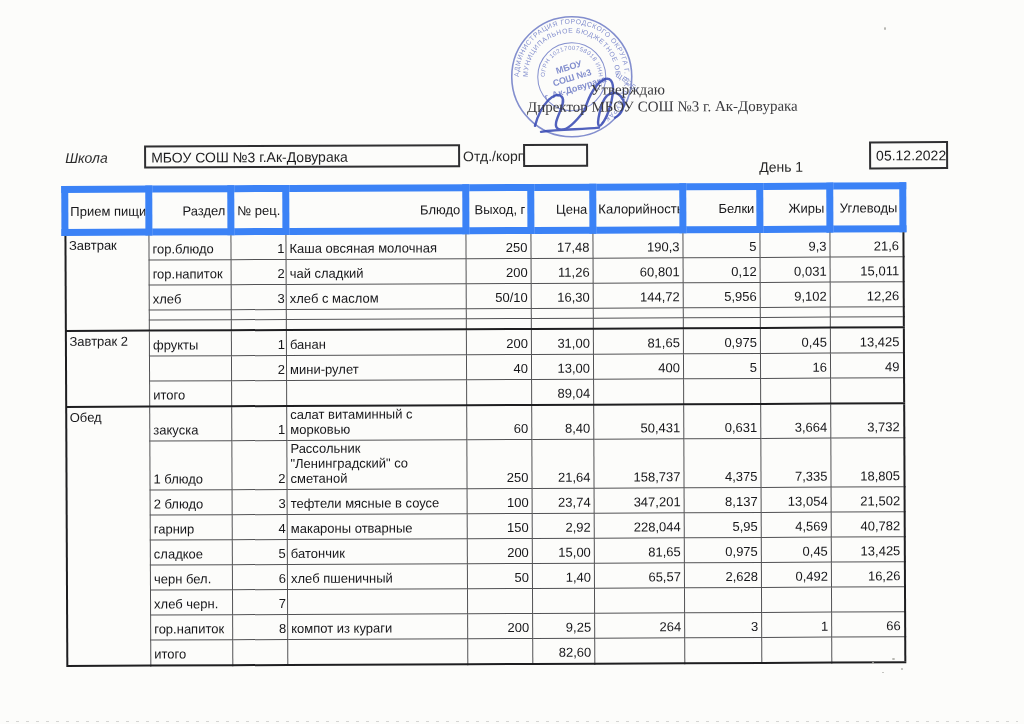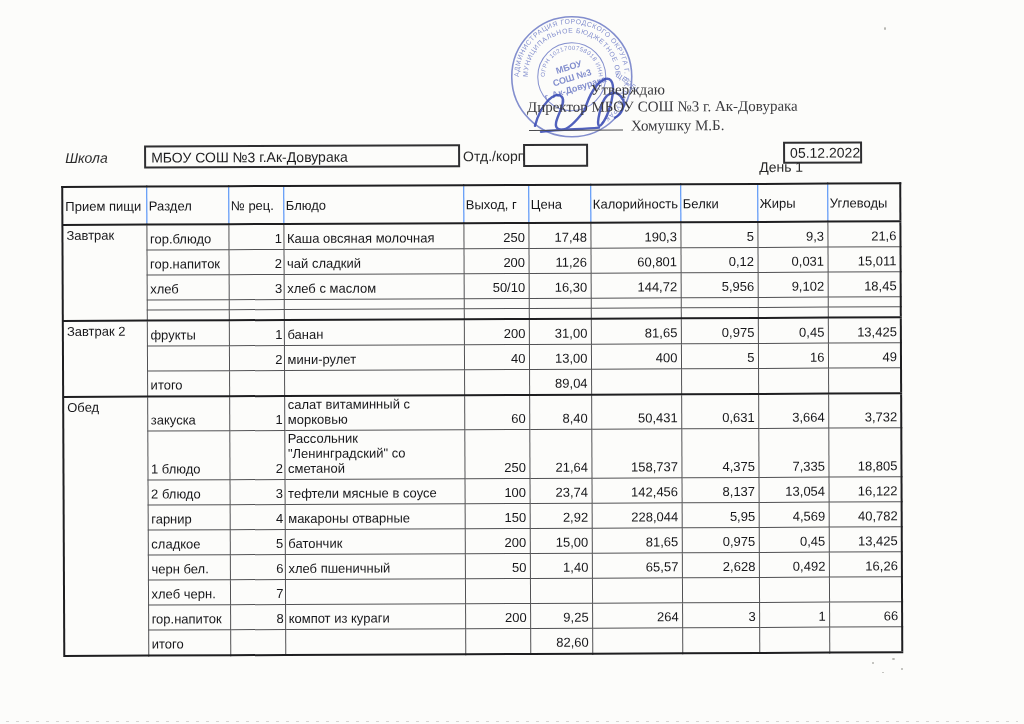--- a/index.html
+++ b/index.html
@@ -41,31 +41,31 @@
   #dept-label   { left:464px; top:148px; }
   #day-label    { left:760px; top:160px; }
   .form-box {
     position:absolute; box-sizing:border-box;
     border:2px solid #2f2f31; background:transparent;
     font-size:14px; color:#1d1d1f;
     display:flex; align-items:center; padding:0 5px; white-space:nowrap;
   }
   #school-box { left:145px; top:144px; width:316px; height:23px; }
   #dept-box   { left:524px; top:144px; width:65px;  height:23px; }
-  #date-box   { left:784px; top:143px; width:79px;  height:22px; }
+  #date-box   { left:870px; top:143px; width:79px;  height:28px; }
 
   
   #menu-table {
     position:absolute; left:62px; top:184px; width:838px;
     border-collapse:collapse; table-layout:fixed;
     border:2px solid #1e1e20;
     font-size:13px; color:#17171a;
   }
   #menu-table th {
-    border:1px solid #3b82f6; font-weight:normal; text-align:left;
+    border:7px solid #3b82f6; font-weight:normal; text-align:right;
     height:20px; padding:8px 2px; overflow:hidden; white-space:nowrap;
   }
   #menu-table thead { border-bottom:2px solid #1e1e20; }
   #menu-table tbody.section { border-top:2px solid #1e1e20; border-bottom:2px solid #1e1e20; }
   #menu-table td {
     border:1px solid #525254; vertical-align:bottom;
     height:21px; padding:1px 3px 2px 3px; line-height:1.15;
     overflow:hidden; word-wrap:break-word;
   }
   #menu-table td.meal { vertical-align:top; padding-top:3px; }
@@ -116,23 +116,20 @@
     <svg class="signature" width="150" height="90" viewBox="0 0 150 90">
       <g fill="none" stroke="#3a4cb4" stroke-width="2.4" stroke-linecap="round" opacity="0.88">
         <path d="M 14,68 C 20,46 34,32 41,39 C 47,46 29,66 37,71 C 45,76 58,60 64,52"></path>
         <path d="M 64,52 C 73,20 95,10 92,36 C 89,62 70,86 80,50 C 84,35 94,31 101,40 C 106,47 100,58 94,60"></path>
         <path d="M 20,74 C 40,71 60,72 78,70"></path>
       </g>
     </svg>
 
     <div class="approval-line" id="appr-line1">Утверждаю</div>
     <div class="approval-line" id="appr-line2">Директор МБОУ СОШ №3 г. Ак-Довурака</div>
-    <div class="approval-line" id="appr-line3">
-      <span class="sig-underline"></span><span>Хомушку М.Б.</span>
-    </div>
 
     <div class="form-label" id="school-label">Школа</div>
     <div class="form-box" id="school-box">МБОУ СОШ №3 г.Ак-Довурака</div>
     <div class="form-label" id="dept-label">Отд./корп</div>
     <div class="form-box" id="dept-box"></div>
     <div class="form-label" id="day-label">День 1</div>
     <div class="form-box" id="date-box">05.12.2022</div>
 
     <table id="menu-table">
         <colgroup>
@@ -187,21 +184,21 @@
           </tr>
           <tr>
             <td class="t-left">хлеб</td>
             <td class="t-right num">3</td>
             <td class="t-left">хлеб с маслом</td>
             <td class="t-right">50/10</td>
             <td class="t-right">16,30</td>
             <td class="t-right">144,72</td>
             <td class="t-right">5,956</td>
             <td class="t-right">9,102</td>
-            <td class="t-right">18,45</td>
+            <td class="t-right">12,26</td>
           </tr>
           <tr class="blank">
             <td class="t-left"></td>
             <td class="t-right num"></td>
             <td class="t-left"></td>
             <td class="t-right"></td>
             <td class="t-right"></td>
             <td class="t-right"></td>
             <td class="t-right"></td>
             <td class="t-right"></td>
@@ -278,24 +275,24 @@
             <td class="t-right">4,375</td>
             <td class="t-right">7,335</td>
             <td class="t-right">18,805</td>
           </tr>
           <tr>
             <td class="t-left">2 блюдо</td>
             <td class="t-right num">3</td>
             <td class="t-left">тефтели мясные в соусе</td>
             <td class="t-right">100</td>
             <td class="t-right">23,74</td>
-            <td class="t-right">142,456</td>
+            <td class="t-right">347,201</td>
             <td class="t-right">8,137</td>
             <td class="t-right">13,054</td>
-            <td class="t-right">16,122</td>
+            <td class="t-right">21,502</td>
           </tr>
           <tr>
             <td class="t-left">гарнир</td>
             <td class="t-right num">4</td>
             <td class="t-left">макароны отварные</td>
             <td class="t-right">150</td>
             <td class="t-right">2,92</td>
             <td class="t-right">228,044</td>
             <td class="t-right">5,95</td>
             <td class="t-right">4,569</td>

